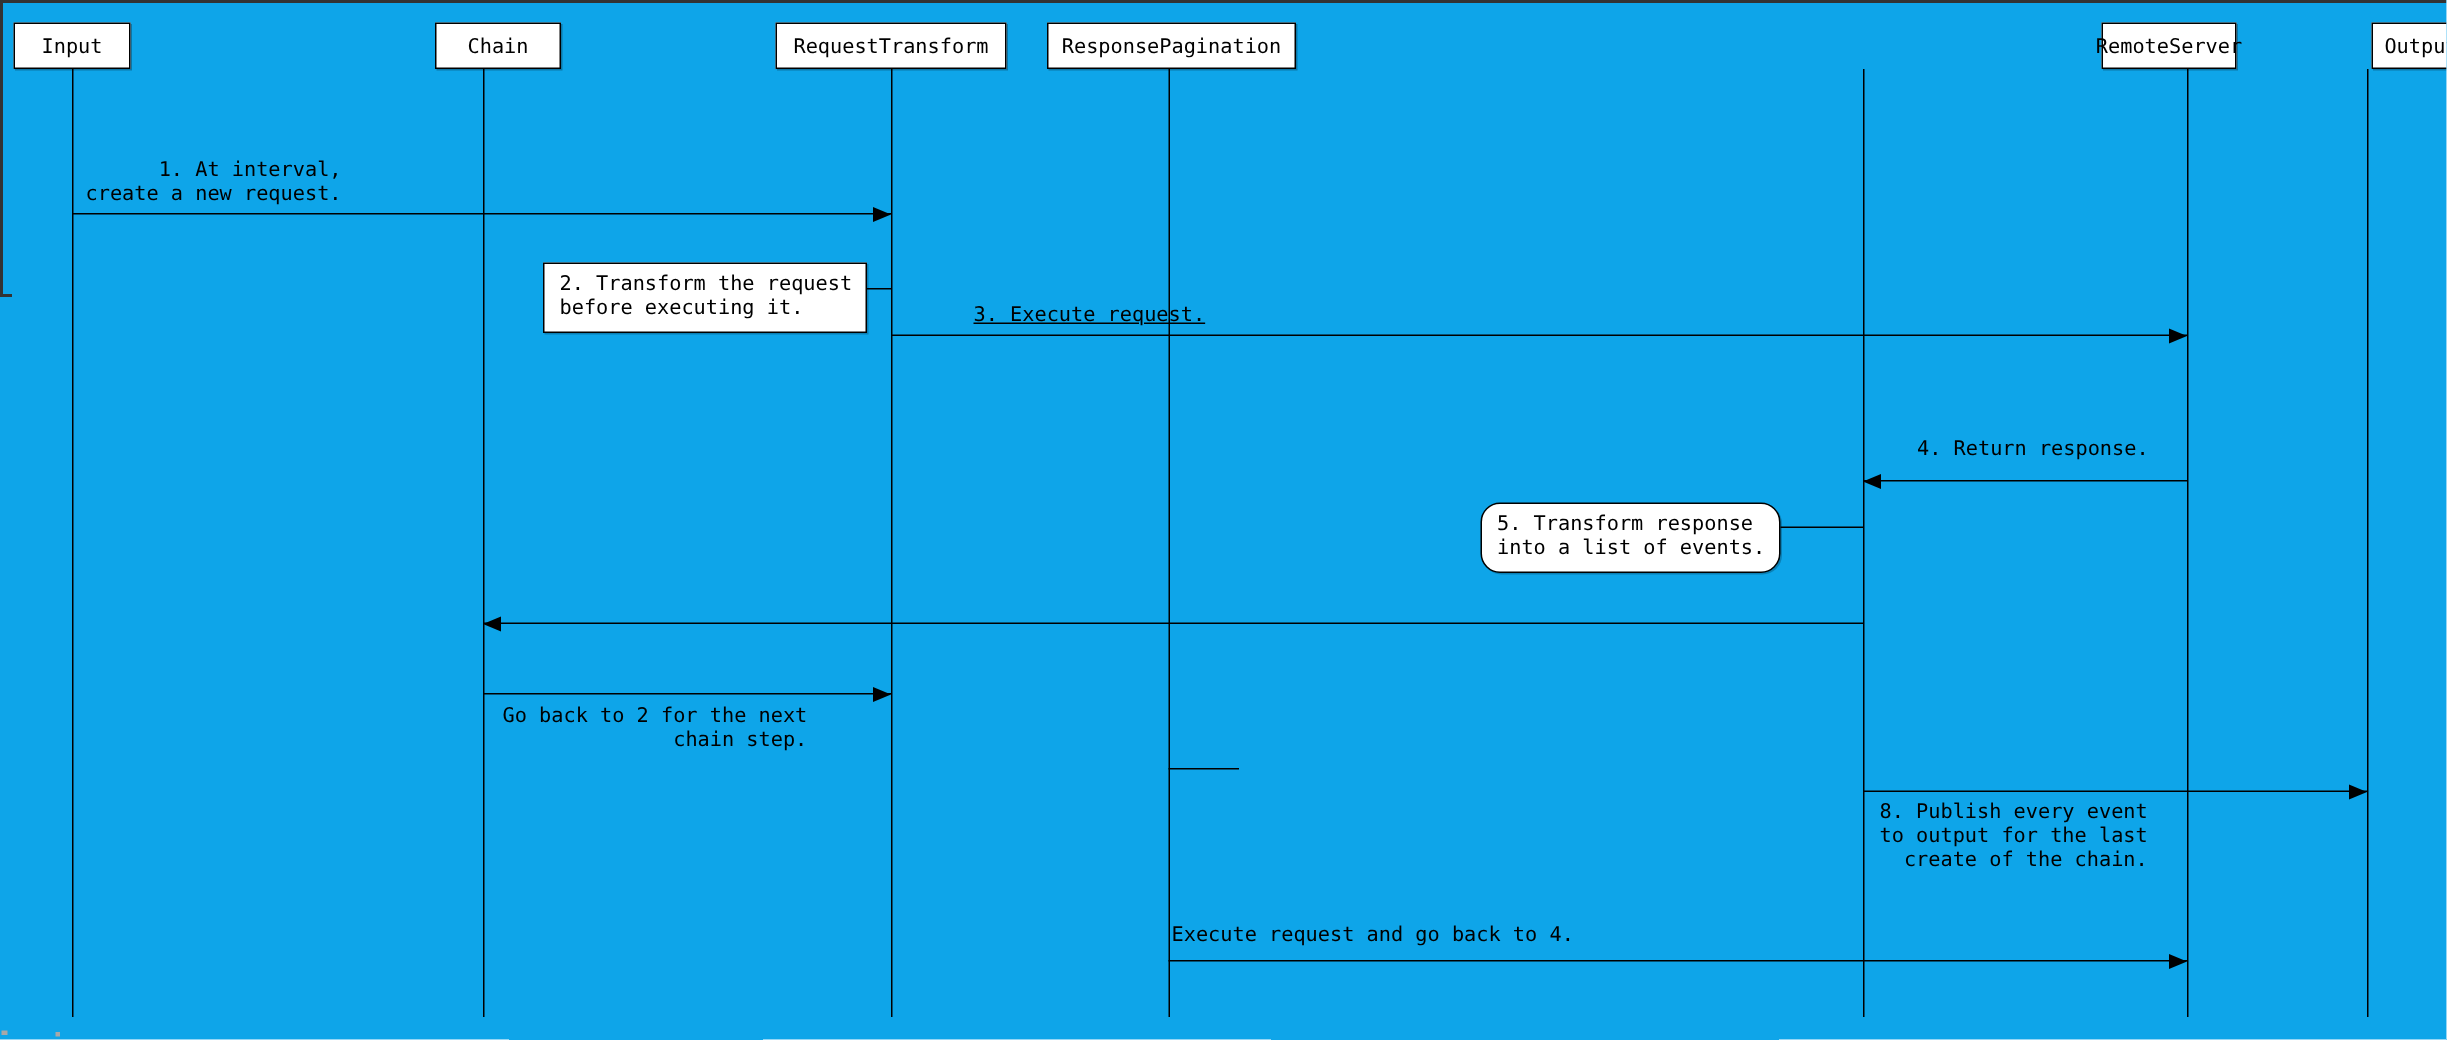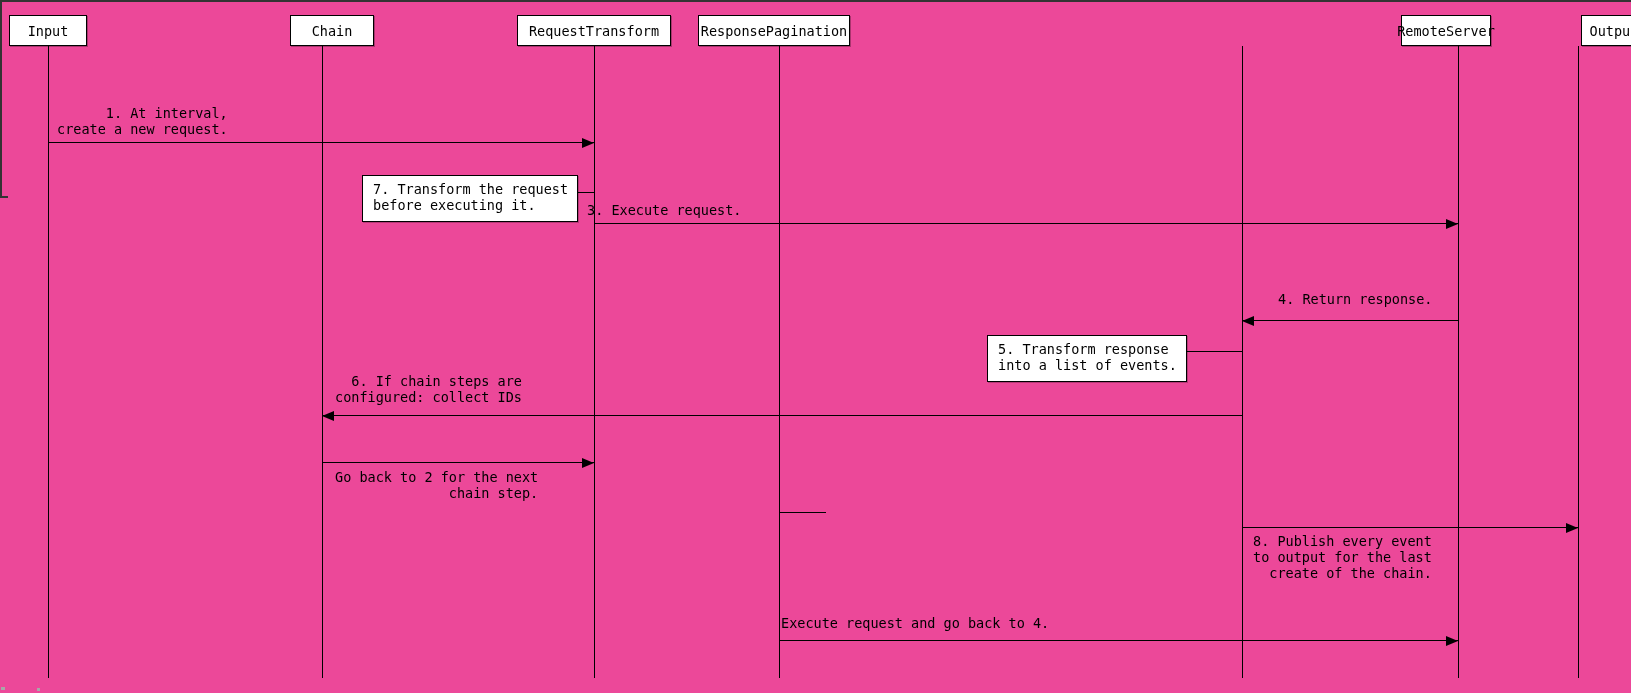--- a/index.html
+++ b/index.html
@@ -1,20 +1,20 @@
 <!DOCTYPE html>
 <html><head>
 <meta charset="utf-8">
 <style>
   html,body{margin:0;padding:0;background:#ffffff;}
   .canvas{
     position:relative;
     width:1631px;
     height:693px;
-    background:#ec4899;
+    background:#0ea5e9;
     overflow:hidden;
     font-family:"DejaVu Sans Mono","Liberation Mono",monospace;
     font-size:13.5px;
     color:#000000;
   }
   .pbox{
     position:absolute;
     top:15px;
     height:31px;
     box-sizing:border-box;
@@ -72,70 +72,66 @@
   <div class="frame-left-foot"></div>
   <div class="speck s1"></div>
   <div class="speck s2"></div>
 <div class="lifeline" style="left: 48px; top: 46px; height: 632px;"></div>
     <div class="pbox" style="left: 9px; width: 78px;">Input</div>
     <div class="lifeline" style="left: 322px; top: 46px; height: 632px;"></div>
     <div class="pbox" style="left: 290px; width: 84px;">Chain</div>
     <div class="lifeline" style="left: 594px; top: 46px; height: 632px;"></div>
     <div class="pbox" style="left: 517px; width: 154px;">RequestTransform</div>
     <div class="lifeline" style="left: 779px; top: 46px; height: 632px;"></div>
-    <div class="pbox" style="left: 698px; width: 152px;">ResponsePagination</div>
+    <div class="pbox" style="left: 698px; width: 166px;">ResponsePagination</div>
     <div class="lifeline" style="left: 1242px; top: 46px; height: 632px;"></div>
     <div class="lifeline" style="left: 1458px; top: 46px; height: 632px;"></div>
     <div class="pbox" style="left: 1401px; width: 90px;">RemoteServer</div>
     <div class="lifeline" style="left: 1578px; top: 46px; height: 632px;"></div>
     <div class="pbox" style="left: 1545px; width: 66px; margin-left: 36px;">Output</div>
     <div class="mline" style="left: 48px; width: 546px; top: 142px;"></div>
     <div class="mhead right" style="top: 138px; left: 582px;"></div>
     <div class="mlabel" style="left: 57px; top: 105px;">
       <div class="tline">1. At interval,</div>
       <div class="tline">create a new request.</div>
     </div>
     <div class="mline" style="left: 594px; width: 864px; top: 223px;"></div>
     <div class="mhead right" style="top: 219px; left: 1446px;"></div>
-    <div class="mlabel" style="left: 587px; top: 202px;">
+    <div class="mlabel" style="left: 649px; top: 202px; text-decoration: underline;">
       <div class="tline">3. Execute request.</div>
     </div>
     <div class="mline" style="left: 1242px; width: 216px; top: 320px;"></div>
     <div class="mhead left" style="top: 316px; left: 1242px;"></div>
     <div class="mlabel" style="left: 1278px; top: 291px;">
       <div class="tline">4. Return response.</div>
     </div>
     <div class="mline" style="left: 322px; width: 920px; top: 415px;"></div>
     <div class="mhead left" style="top: 411px; left: 322px;"></div>
-    <div class="mlabel" style="left: 335px; top: 373px;">
-      <div class="tline">6. If chain steps are</div>
-      <div class="tline">configured: collect IDs</div>
-    </div>
     <div class="mline" style="left: 322px; width: 272px; top: 462px;"></div>
     <div class="mhead right" style="top: 458px; left: 582px;"></div>
     <div class="mlabel" style="left: 335px; top: 469px;">
       <div class="tline">Go back to 2 for the next</div>
       <div class="tline">chain step.</div>
     </div>
     <div class="mline" style="left: 1242px; width: 336px; top: 527px;"></div>
     <div class="mhead right" style="top: 523px; left: 1566px;"></div>
     <div class="mlabel" style="left: 1253px; top: 533px;">
       <div class="tline">8. Publish every event</div>
       <div class="tline">to output for the last</div>
       <div class="tline">create of the chain.</div>
     </div>
     <div class="mline" style="left: 779px; width: 679px; top: 640px;"></div>
     <div class="mhead right" style="top: 636px; left: 1446px;"></div>
     <div class="mlabel" style="left: 781px; top: 615px;">
       <div class="tline">Execute request and go back to 4.</div>
     </div>
     <div class="connector" style="top: 192px; left: 578px; width: 16px;"></div>
     <div class="note" style="left: 362px; top: 175px; width: 216px; height: 47px;">
-      <div class="tline">7. Transform the request</div>
+      <div class="tline">2. Transform the request</div>
       <div class="tline">before executing it.</div>
     </div>
     <div class="connector" style="top: 351px; left: 1187px; width: 55px;"></div>
-    <div class="note" style="left: 987px; top: 335px; width: 200px; height: 47px;">
+    <div class="note" style="left: 987px; top: 335px; width: 200px; height: 47px; border-radius: 13px;">
       <div class="tline">5. Transform response</div>
       <div class="tline">into a list of events.</div>
     </div>
     <div class="connector" style="top: 512px; left: 779px; width: 47px;"></div>
   </div>
 
 </body></html>

